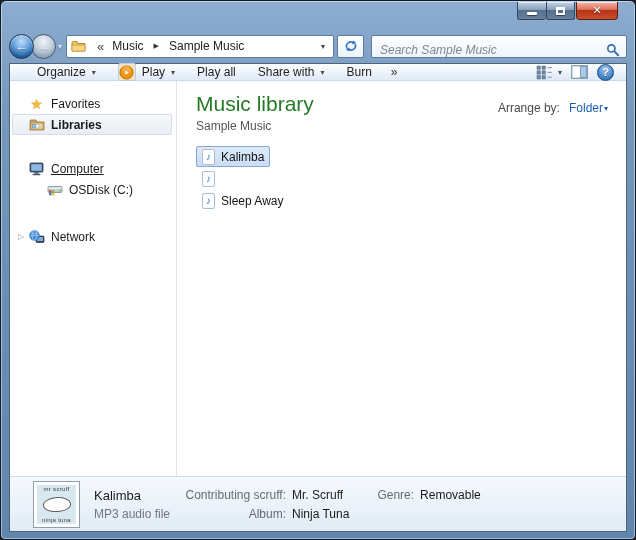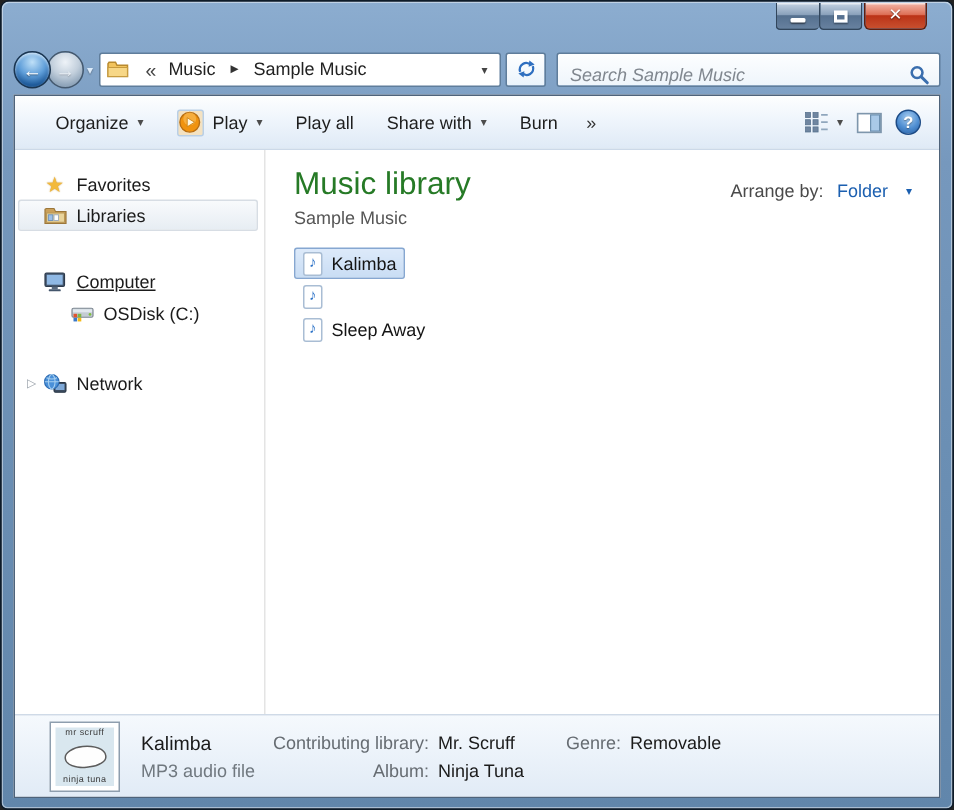--- a/index.html
+++ b/index.html
@@ -44,21 +44,21 @@
     border:1px solid #5f7d9b;border-radius:2px;display:flex;align-items:center;justify-content:center;}
   .searchbox{flex:1;height:23px;margin-left:7px;background:linear-gradient(#fdfeff,#eef5fb);
     border:1px solid #5f7d9b;border-radius:2px;display:flex;align-items:flex-end;padding:0 6px 0 8px;}
   .searchbox input{flex:1;border:none;outline:none;background:transparent;font-family:inherit;
     font-size:12px;font-style:italic;color:#80878f;padding:0;}
   .searchbox input::placeholder{color:#80878f;font-style:italic;opacity:1;}
 
   
   .inner{position:absolute;left:8px;right:8px;top:62px;bottom:7px;background:#fff;
     border:1px solid #4e637a;display:flex;flex-direction:column;}
-  .toolbar{height:36px;flex:none;display:flex;align-items:center;padding:0 12px 0 16px;
+  .toolbar{height:17px;flex:none;display:flex;align-items:center;padding:0 12px 0 16px;
     background:linear-gradient(#fdfefe 0%,#eff5fc 45%,#dfeaf6 100%);border-bottom:1px solid #ccd9e8;
     font-size:12px;color:#1e1e1e;}
   .tb-item{display:flex;align-items:center;gap:6px;padding:0 11px;height:24px;cursor:default;white-space:nowrap;}
   .tb-arrow{font-size:8px;color:#4c4c4c;}
   .tb-overflow{font-size:12px;color:#333;padding:0 8px;}
   .playbadge{width:18px;height:18px;border:1px solid #b9cfe6;border-radius:2px;background:#f4e2c2;
     display:flex;align-items:center;justify-content:center;}
   .tb-right{margin-left:auto;display:flex;align-items:center;gap:9px;}
   .views-group{display:flex;align-items:center;gap:5px;}
   .helpbtn{width:17px;height:17px;border-radius:50%;border:1px solid #1c4a85;color:#fff;font-size:11px;font-weight:bold;
@@ -70,29 +70,29 @@
   
   .sidebar{width:167px;flex:none;border-right:1px solid #e4e4e4;padding-top:12px;font-size:12px;color:#1b1b1b;}
   .side-item{height:21px;display:flex;align-items:center;cursor:default;}
   .expander{width:14px;flex:none;text-align:center;font-size:8px;color:#9aa2aa;margin-left:4px;}
   .side-icon{width:17px;height:16px;flex:none;display:flex;align-items:center;justify-content:center;margin-right:6px;}
   .side-label{white-space:nowrap;}
   .side-item.child{padding-left:18px;}
   .side-item.selected{margin:0 4px 0 2px;border:1px solid #d7dde4;border-radius:2px;
     background:linear-gradient(#f8fafc,#e7edf3);}
   .side-item.selected .expander{margin-left:1px;}
-  .gap-a{margin-top:19px;} .gap-b{margin-top:23px;text-decoration:underline;} .gap-c{margin-top:26px;}
+  .gap-a{margin-top:19px;font-weight:bold;} .gap-b{margin-top:23px;text-decoration:underline;} .gap-c{margin-top:26px;}
   .star{font-size:14px;color:#f2b93c;text-shadow:0 0 1px #b9882a;line-height:1;}
 
   
   .main{flex:1;position:relative;padding:11px 16px 0 19px;min-width:0;}
   .lib-title{font-size:21px;color:#267a26;line-height:1.15;}
   .lib-sub{font-size:12px;color:#565656;margin-top:3px;}
   .arrange{position:absolute;top:20px;right:18px;font-size:12px;color:#4a4a4a;display:flex;align-items:center;gap:9px;}
-  .arrange-val{color:#1b5fb0;display:flex;align-items:center;gap:12px;cursor:default;}
+  .arrange-val{color:#1b5fb0;display:flex;align-items:center;gap:1px;cursor:default;}
   .arrange-val .tb-arrow{color:#1b5fb0;}
   .files{margin-top:13px;}
   .file-row{height:21px;display:flex;align-items:center;gap:6px;padding:0 6px;width:max-content;
     font-size:12px;color:#141414;margin-bottom:1px;cursor:default;}
   .file-row.selected{background:linear-gradient(#ddeafa,#c9ddf4);border:1px solid #86a7d1;border-radius:2px;padding:0 5px;}
   .note-icon{width:13px;height:16px;background:#fff;border:1px solid #a9bdd4;border-radius:2px;
     display:flex;align-items:center;justify-content:center;font-size:10px;color:#2f74c8;line-height:1;flex:none;}
 
   
   .details{height:55px;flex:none;border-top:1px solid #cfdae7;display:flex;align-items:center;
@@ -338,21 +338,21 @@
           <span class="album-txt">mr scruff</span>
           <span class="blob"></span>
           <span class="album-txt">ninja tuna</span>
         </div>
       </div>
       <div class="d-name">
         <div class="d-title">Kalimba</div>
         <div class="d-type">MP3 audio file</div>
       </div>
       <div class="d-fields">
-        <span class="d-label">Contributing library:</span>
+        <span class="d-label">Contributing scruff:</span>
         <span class="d-value">Mr. Scruff</span>
         <span class="d-label">Album:</span>
         <span class="d-value">Ninja Tuna</span>
       </div>
       <div class="d-genre">
         <span class="d-label">Genre:</span>
         <span class="d-value">Removable</span>
       </div>
     </div>
 

